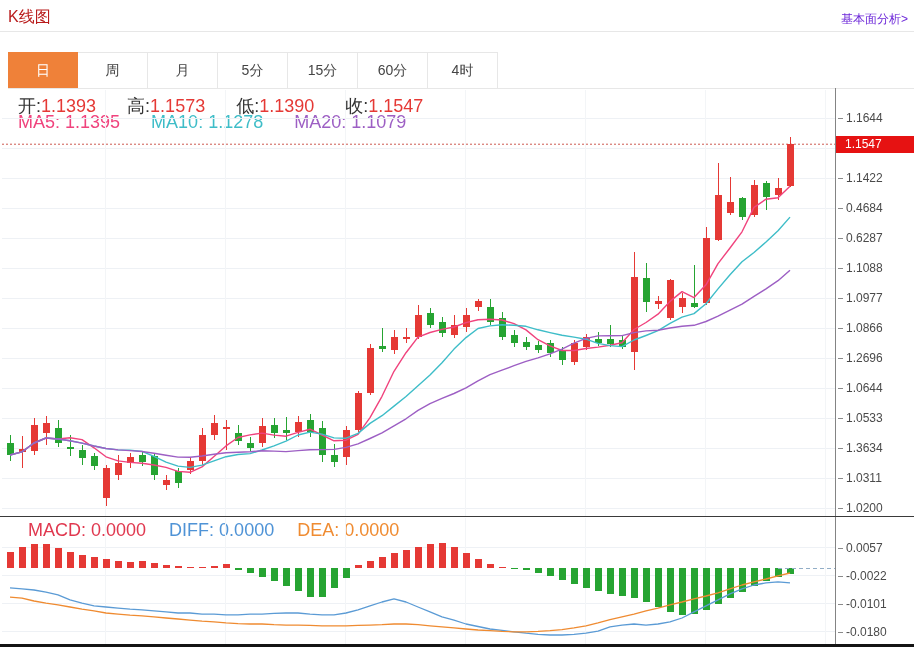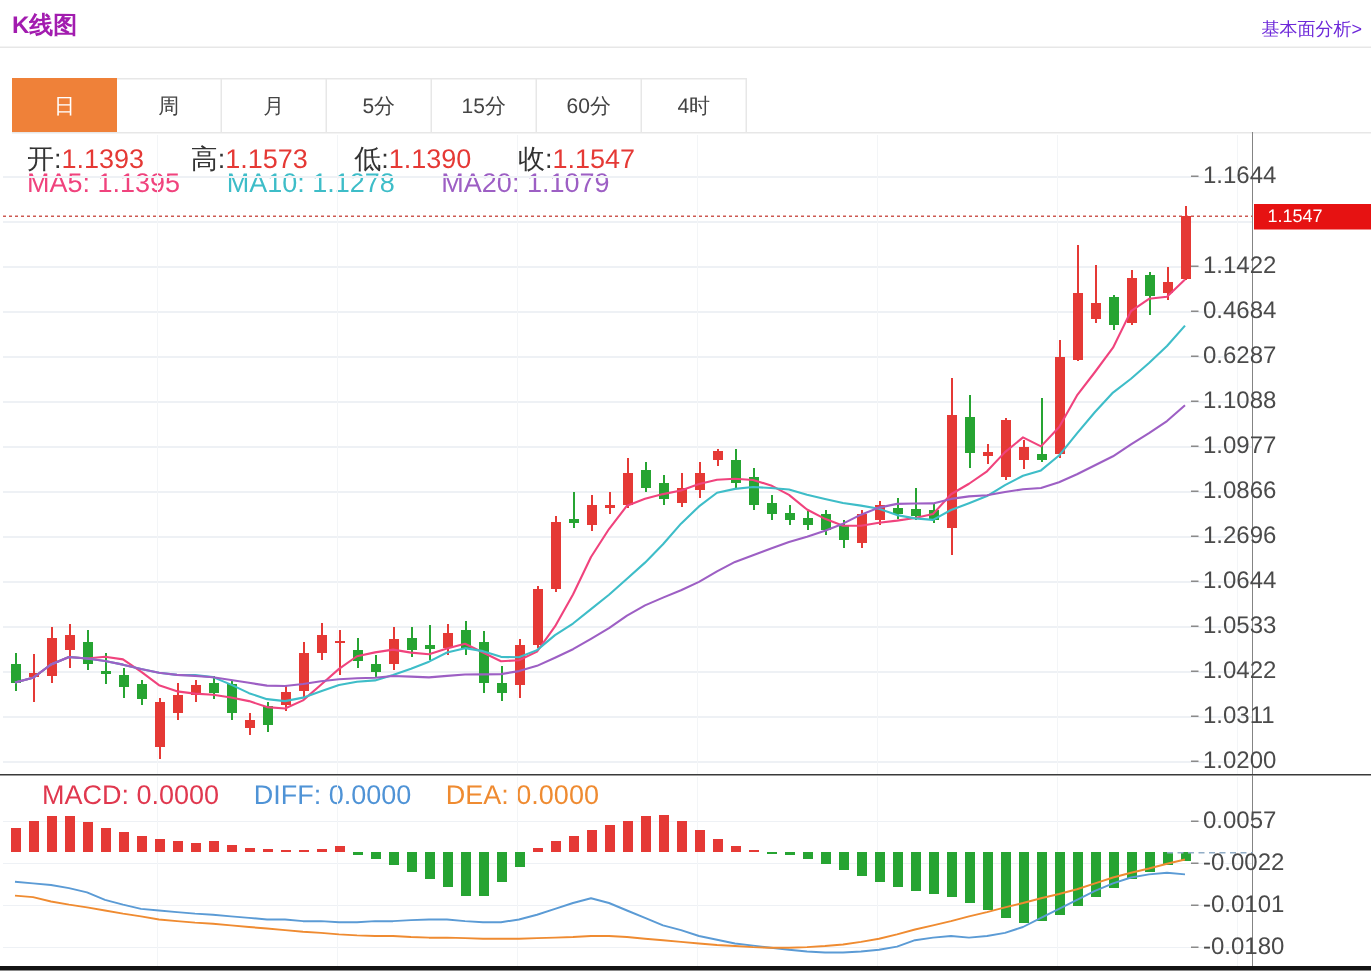--- a/index.html
+++ b/index.html
@@ -1,38 +1,38 @@
 <!DOCTYPE html>
 <html><head>
 <meta charset="utf-8">
 <style>
   html,body{margin:0;padding:0;background:#fff;}
   #page{position:relative;width:914px;height:649px;background:#fff;overflow:hidden;
         font-family:"Liberation Sans","DejaVu Sans",sans-serif;}
-  .page-title{position:absolute;left:8px;top:7px;font-size:16px;font-weight:bold;color:#a21caf;}
+  .page-title{position:absolute;left:8px;top:7px;font-size:16px;font-weight:normal;color:#b91c1c;}
   .header-link{position:absolute;right:6px;top:11px;font-size:12px;color:#6d28d9;cursor:pointer;text-decoration:none;}
   .hr1{position:absolute;left:0;top:31px;width:914px;height:1px;background:#e7e7e7;}
   .tabs-row{position:absolute;left:8px;top:52px;right:0;height:36px;display:flex;border-bottom:1px solid #e7e7e7;}
   .tab{width:70px;box-sizing:border-box;border-top:1px solid #e7e7e7;border-right:1px solid #e7e7e7;
        text-align:center;line-height:34px;font-size:14px;color:#444;background:#fff;cursor:pointer;}
   .tab:first-child{border-left:1px solid #e7e7e7;}
   .tab.active{background:#ef8139;color:#fff;border-color:#ef8139;}
   .tab-filler{flex:1;}
   .legend-row{position:absolute;left:18px;font-size:18px;white-space:nowrap;}
   .legend-row .grp{margin-right:26px;}
   .lab{color:#333;}
   .val-red{color:#e53935;}
   .ma5{color:#f0437d;} .ma10{color:#3ebdc8;} .ma20{color:#9d5fc4;}
   .macd-lab{color:#e0384f;} .diff-lab{color:#4f93d6;} .dea-lab{color:#ef8b31;}
   svg{position:absolute;left:0;}
   #main-svg{top:88px;}
   #macd-svg{top:517px;}
   .pane-divider{position:absolute;left:0;top:516px;width:914px;height:1px;background:#3a3a3a;}
   .bottom-line{position:absolute;left:0;top:644px;width:914px;height:3px;background:#141414;}
-  .axis-label{position:absolute;left:794px;font-size:16px;color:#4a4a4a;height:16px;line-height:16px;}
+  .axis-label{position:absolute;left:838px;font-size:12px;color:#4a4a4a;height:16px;line-height:16px;}
   .axis-label::before{content:"";display:inline-block;width:5px;height:1px;background:#8a8a8a;
        vertical-align:middle;margin-right:3px;}
   .price-badge{position:absolute;left:836px;top:136px;width:78px;height:17px;background:#e61212;
        color:#fff;font-size:12px;line-height:17px;padding-left:9px;box-sizing:border-box;z-index:5;}
 </style>
 </head>
 <body>
 
 <div id="page">
   <div class="page-title">K线图</div>
@@ -321,21 +321,21 @@
       <div class="axis-label" style="top: 110px;">1.1644</div>
       <div class="axis-label" style="top: 170px;">1.1422</div>
       <div class="axis-label" style="top: 200px;">0.4684</div>
       <div class="axis-label" style="top: 230px;">0.6287</div>
       <div class="axis-label" style="top: 260px;">1.1088</div>
       <div class="axis-label" style="top: 290px;">1.0977</div>
       <div class="axis-label" style="top: 320px;">1.0866</div>
       <div class="axis-label" style="top: 350px;">1.2696</div>
       <div class="axis-label" style="top: 380px;">1.0644</div>
       <div class="axis-label" style="top: 410px;">1.0533</div>
-      <div class="axis-label" style="top: 440px;">1.0422</div>
+      <div class="axis-label" style="top: 440px;">1.3634</div>
       <div class="axis-label" style="top: 470px;">1.0311</div>
       <div class="axis-label" style="top: 500px;">1.0200</div>
     </div>
   <div id="macd-axis-labels">
       <div class="axis-label" style="top: 539.797px;">0.0057</div>
       <div class="axis-label" style="top: 567.797px;">-0.0022</div>
       <div class="axis-label" style="top: 595.797px;">-0.0101</div>
       <div class="axis-label" style="top: 623.797px;">-0.0180</div>
     </div>
 

